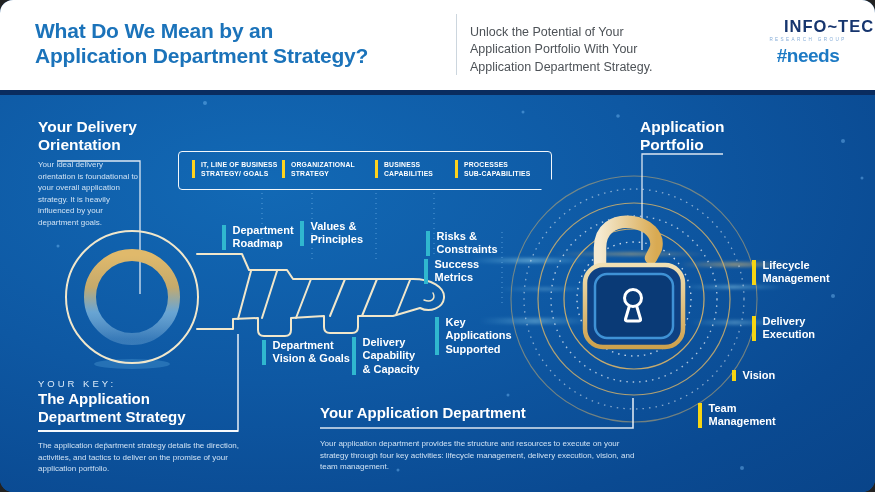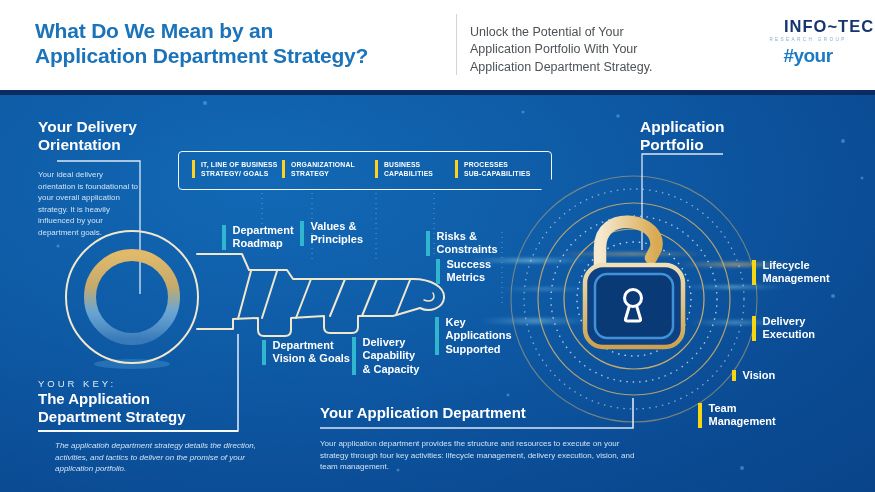--- a/index.html
+++ b/index.html
@@ -1,17 +1,17 @@
 <!DOCTYPE html>
 <html><head>
 <meta charset="utf-8">
 <style>
   html,body{margin:0;padding:0;background:#222;}
   #page{position:relative;width:875px;height:492px;overflow:hidden;
-        font-family:"Liberation Sans",sans-serif;background:#0d55a0;}
+        font-family:"Liberation Sans",sans-serif;background:#0d55a0;border-radius:13px;}
   .abs{position:absolute;}
   .pre{white-space:pre-line;}
 
   
   #header{left:0;top:0;width:875px;height:90px;background:#ffffff;}
   #hdr-title{left:35px;top:19px;font-size:21px;line-height:1.18;font-weight:800;
              color:#1b73ba;letter-spacing:-0.2px;}
   #hdr-divider{left:456px;top:14px;width:1px;height:61px;background:#ccd6de;}
   #hdr-tagline{left:470px;top:24px;font-size:12.5px;line-height:1.38;color:#4d5257;}
   #logo{left:752px;top:17px;width:112px;text-align:center;}
@@ -22,21 +22,21 @@
 
   
   #canvas{left:0;top:90px;width:875px;height:402px;border-top:5px solid #0a2c5f;
           background:radial-gradient(ellipse at 30% 22%,#1269b5 0%,#0e58a3 45%,#0a4a92 78%,#094489 100%);}
 
   .white-h{color:#ffffff;font-weight:800;}
   .body-txt{color:#cfe2f4;font-size:8px;line-height:1.45;}
 
   
   #do-title{left:38px;top:118px;font-size:15.5px;line-height:1.18;}
-  #do-body{left:38px;top:169px;width:104px;}
+  #do-body{left:38px;top:159px;width:104px;}
   #id-title{left:178px;top:118px;font-size:15.5px;}
   #id-sub{left:179px;top:140px;font-size:7.5px;color:#d6e7f7;}
   #ap-title{left:640px;top:118px;font-size:15.5px;line-height:1.18;}
 
   
   #demand-box{left:178px;top:151px;width:372px;height:37px;
               border:1.5px solid rgba(255,255,255,0.95);border-radius:4px;
               clip-path:polygon(0 0,100% 0,100% calc(100% - 11px),calc(100% - 11px) 100%,0 100%);}
   .demand-item{position:absolute;top:8px;display:flex;gap:6px;}
   .demand-bar{flex:0 0 3px;width:3px;align-self:stretch;background:#ffd31d;}
@@ -47,42 +47,42 @@
   .tag{position:absolute;display:flex;gap:7px;}
   .tag .bar{flex:0 0 3.5px;width:3.5px;align-self:stretch;margin:1px 0;}
   .bar-cyan{background:#30b7cf;}
   .bar-yellow{background:#f6d513;}
   .tag .txt{font-size:11px;font-weight:700;color:#ffffff;line-height:1.22;}
 
   
   #yk-eyebrow{left:38px;top:378px;font-size:9.5px;letter-spacing:3px;color:#dcebf9;}
   #yk-title{left:38px;top:390px;font-size:15px;line-height:1.18;}
   #yk-rule{left:38px;top:430px;width:200px;height:2px;background:rgba(255,255,255,0.9);}
-  #yk-body{left:55px;top:440px;width:222px;font-style:italic;}
+  #yk-body{left:38px;top:440px;width:222px;}
   #ad-title{left:320px;top:404px;font-size:15px;}
   #ad-body{left:320px;top:438px;width:330px;}
 
   svg{position:absolute;left:0;top:0;pointer-events:none;}
 </style>
 </head>
 <body>
 
 <div id="page">
 
   <div id="header" class="abs">
     <div id="hdr-title" class="abs pre">What Do We Mean by an
 Application Department Strategy?</div>
     <div id="hdr-divider" class="abs"></div>
     <div id="hdr-tagline" class="abs pre">Unlock the Potential of Your
 Application Portfolio With Your
 Application Department Strategy.</div>
     <div id="logo" class="abs">
       <div id="logo-brand">INFO~TECH</div>
       <div id="logo-sub">RESEARCH GROUP</div>
-      <div id="logo-tag">#your</div>
+      <div id="logo-tag">#needs</div>
     </div>
   </div>
 
   <div id="canvas" class="abs"></div>
 
   <svg width="875" height="492" viewBox="0 0 875 492">
     <defs>
       <linearGradient id="ringGrad" x1="0" y1="0" x2="0" y2="1">
         <stop offset="0%" stop-color="#e0b96b"></stop>
         <stop offset="38%" stop-color="#cfae68" stop-opacity="0.95"></stop>
@@ -229,21 +229,21 @@
   <div class="tag" style="left:300px;top:220px;">
     <span class="bar bar-cyan"></span>
     <span class="txt pre">Values &amp;
 Principles</span>
   </div>
   <div class="tag" style="left:392px;top:230px;padding-left:34px;">
     <span class="bar bar-cyan"></span>
     <span class="txt pre">Risks &amp;
 Constraints</span>
   </div>
-  <div class="tag" style="left:436px;top:258px;">
+  <div class="tag" style="left:424px;top:258px;">
     <span class="bar bar-cyan"></span>
     <span class="txt pre">Success
 Metrics</span>
   </div>
   <div class="tag" style="left:262px;top:339px;">
     <span class="bar bar-cyan"></span>
     <span class="txt pre">Department
 Vision &amp; Goals</span>
   </div>
   <div class="tag" style="left:352px;top:336px;">

